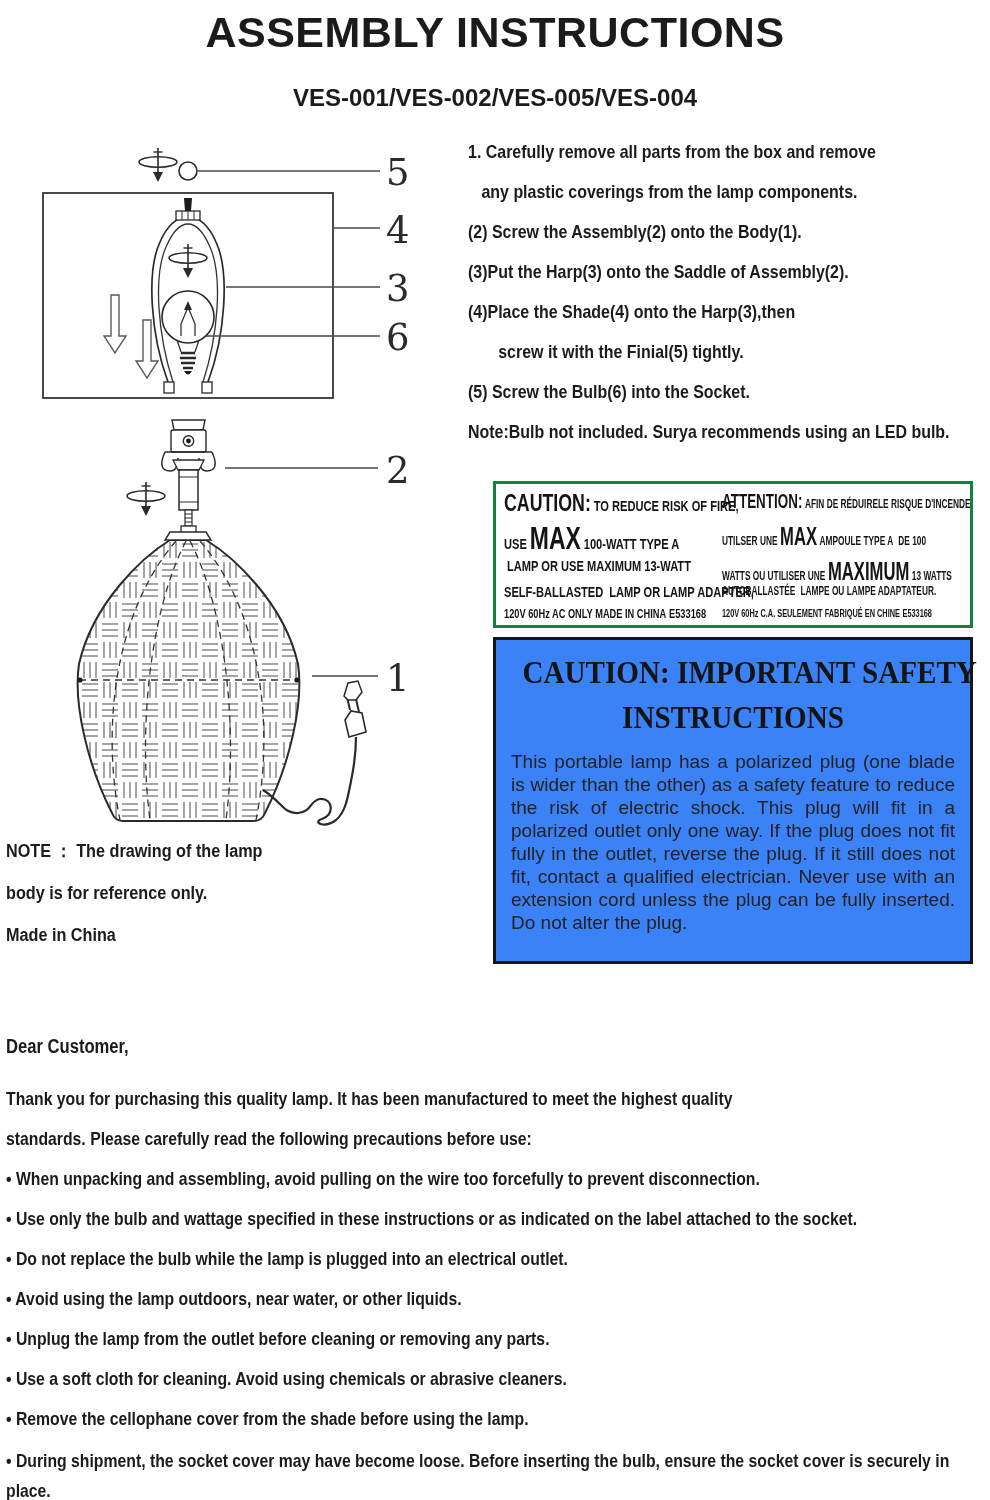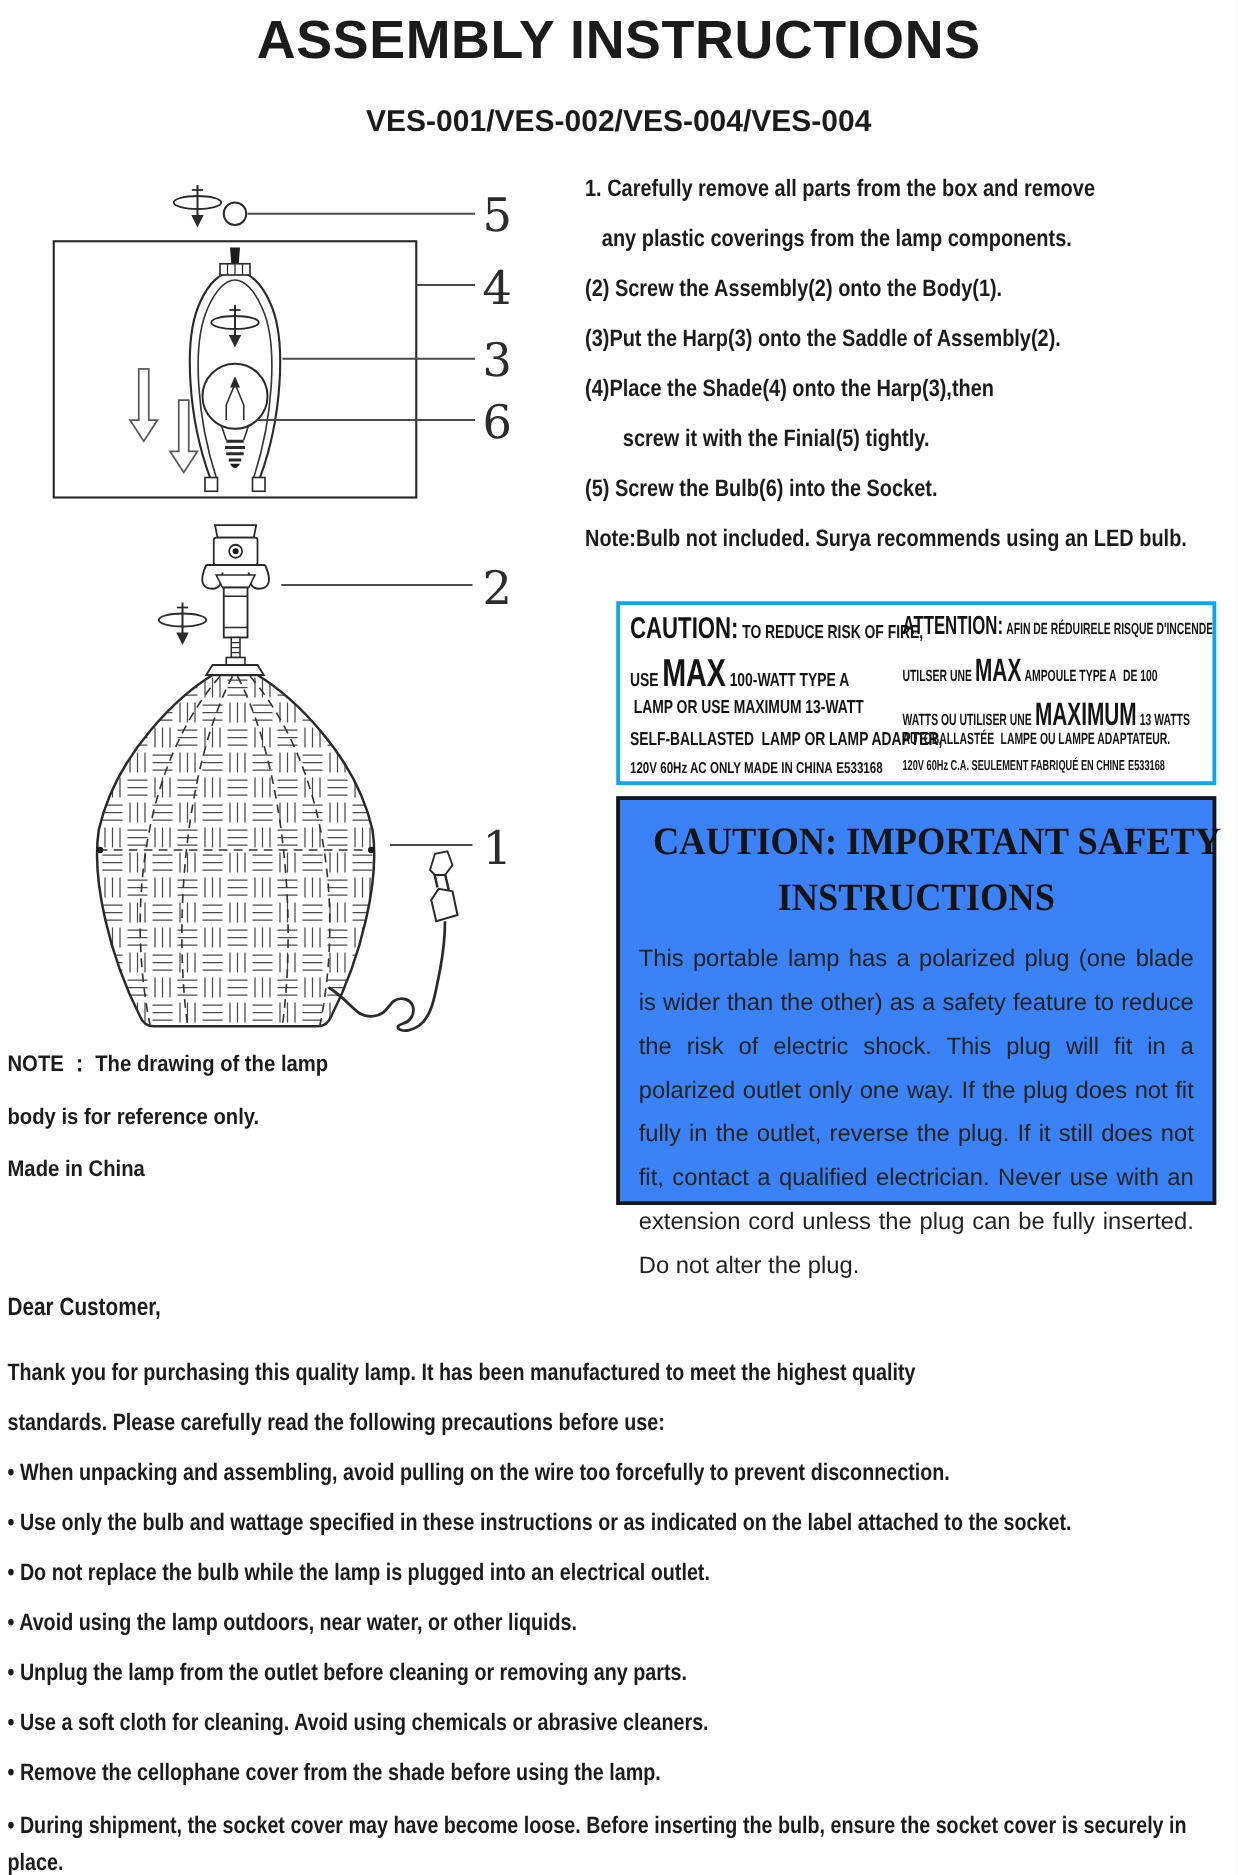--- a/index.html
+++ b/index.html
@@ -27,57 +27,57 @@
   .step.ind2{padding-left:36px;}
   .step.notewrap{white-space:normal;max-width:600px;}
 
   
   .note{position:absolute;left:6px;top:839px;font-weight:bold;font-size:18px;
         transform:scaleX(0.9);transform-origin:0 0;}
   .note .nline{margin-bottom:17px;line-height:25px;white-space:nowrap;}
 
   
   .clabel{position:absolute;left:493px;top:481px;width:480px;height:147px;
-          border:3px solid #0ea5e9;box-sizing:border-box;display:flex;
+          border:3px solid #15803d;box-sizing:border-box;display:flex;
           padding:5px 4px 0 8px;gap:8px;overflow:hidden;background:#fff;}
   .clabel .col{display:flex;flex-direction:column;}
   .col.en{width:210px;}
   .col.fr{width:246px;}
   .cl-line{display:flex;align-items:baseline;gap:4px;white-space:nowrap;
            transform-origin:0 50%;font-weight:bold;color:#141414;}
   .en .cl-line{transform:scaleX(0.74);}
   .fr .cl-line{transform:scaleX(0.64);}
   .r1{height:34px;}.r2{height:37px;}.r3{height:27px;}.r4{height:25px;}.r5{height:19px;}
   .en .big{font-size:24px;} .en .max{font-size:31px;} .en .reg{font-size:15px;} .en .sm{font-size:12.5px;}
   .fr .big{font-size:21px;} .fr .max{font-size:26px;} .fr .reg{font-size:13px;} .fr .sm{font-size:11.5px;}
   .bicon{align-self:flex-end;margin-bottom:3px;}
 
   
   .safety{position:absolute;left:493px;top:637px;width:480px;height:327px;
           border:3px solid #161616;box-sizing:border-box;padding:10px 13px 0 13px;background:#3b82f6;}
   .sh{font-family:"Liberation Serif",serif;font-weight:bold;font-size:31px;
       text-align:center;line-height:45px;transform:scaleX(0.94);transform-origin:50% 0;
       white-space:nowrap;color:#141414;}
-  .sbody{font-size:19px;line-height:35px;text-align:justify;margin:10px 2px 0 2px;color:#222;}
+  .sbody{font-size:19px;line-height:23px;text-align:justify;margin:10px 2px 0 2px;color:#222;}
 
   
   .customer{position:absolute;left:6px;top:1033px;width:1195px;
             transform:scaleX(0.83);transform-origin:0 0;
             font-weight:bold;font-size:19px;}
   .salut{font-size:20px;line-height:26px;margin-bottom:27px;}
   .cust-line{margin-bottom:14px;line-height:26px;white-space:nowrap;}
   .cust-line.wrapline{white-space:normal;line-height:30px;margin-bottom:0;}
 </style>
 </head>
 <body>
 
 <div class="page">
 
   <h1 class="title">ASSEMBLY INSTRUCTIONS</h1>
-  <div class="models">VES-001/VES-002/VES-004/VES-004</div>
+  <div class="models">VES-001/VES-002/VES-005/VES-004</div>
 
   <svg class="diagram" viewBox="0 0 460 700" xmlns="http://www.w3.org/2000/svg">
     <defs>
       <g id="screw">
         <path d="M0,-17 V8" stroke="#2a2a2a" stroke-width="1.6" fill="none"></path>
         <path d="M-4.5,-13 H4.5" stroke="#2a2a2a" stroke-width="1.4" fill="none"></path>
         <ellipse cx="0" cy="-3" rx="19" ry="5.2" fill="none" stroke="#2a2a2a" stroke-width="1.5"></ellipse>
         <path d="M0,17 L-5,7 L5,7 Z" fill="#2a2a2a"></path>
       </g>
       <pattern id="weave" width="40" height="40" patternUnits="userSpaceOnUse">

